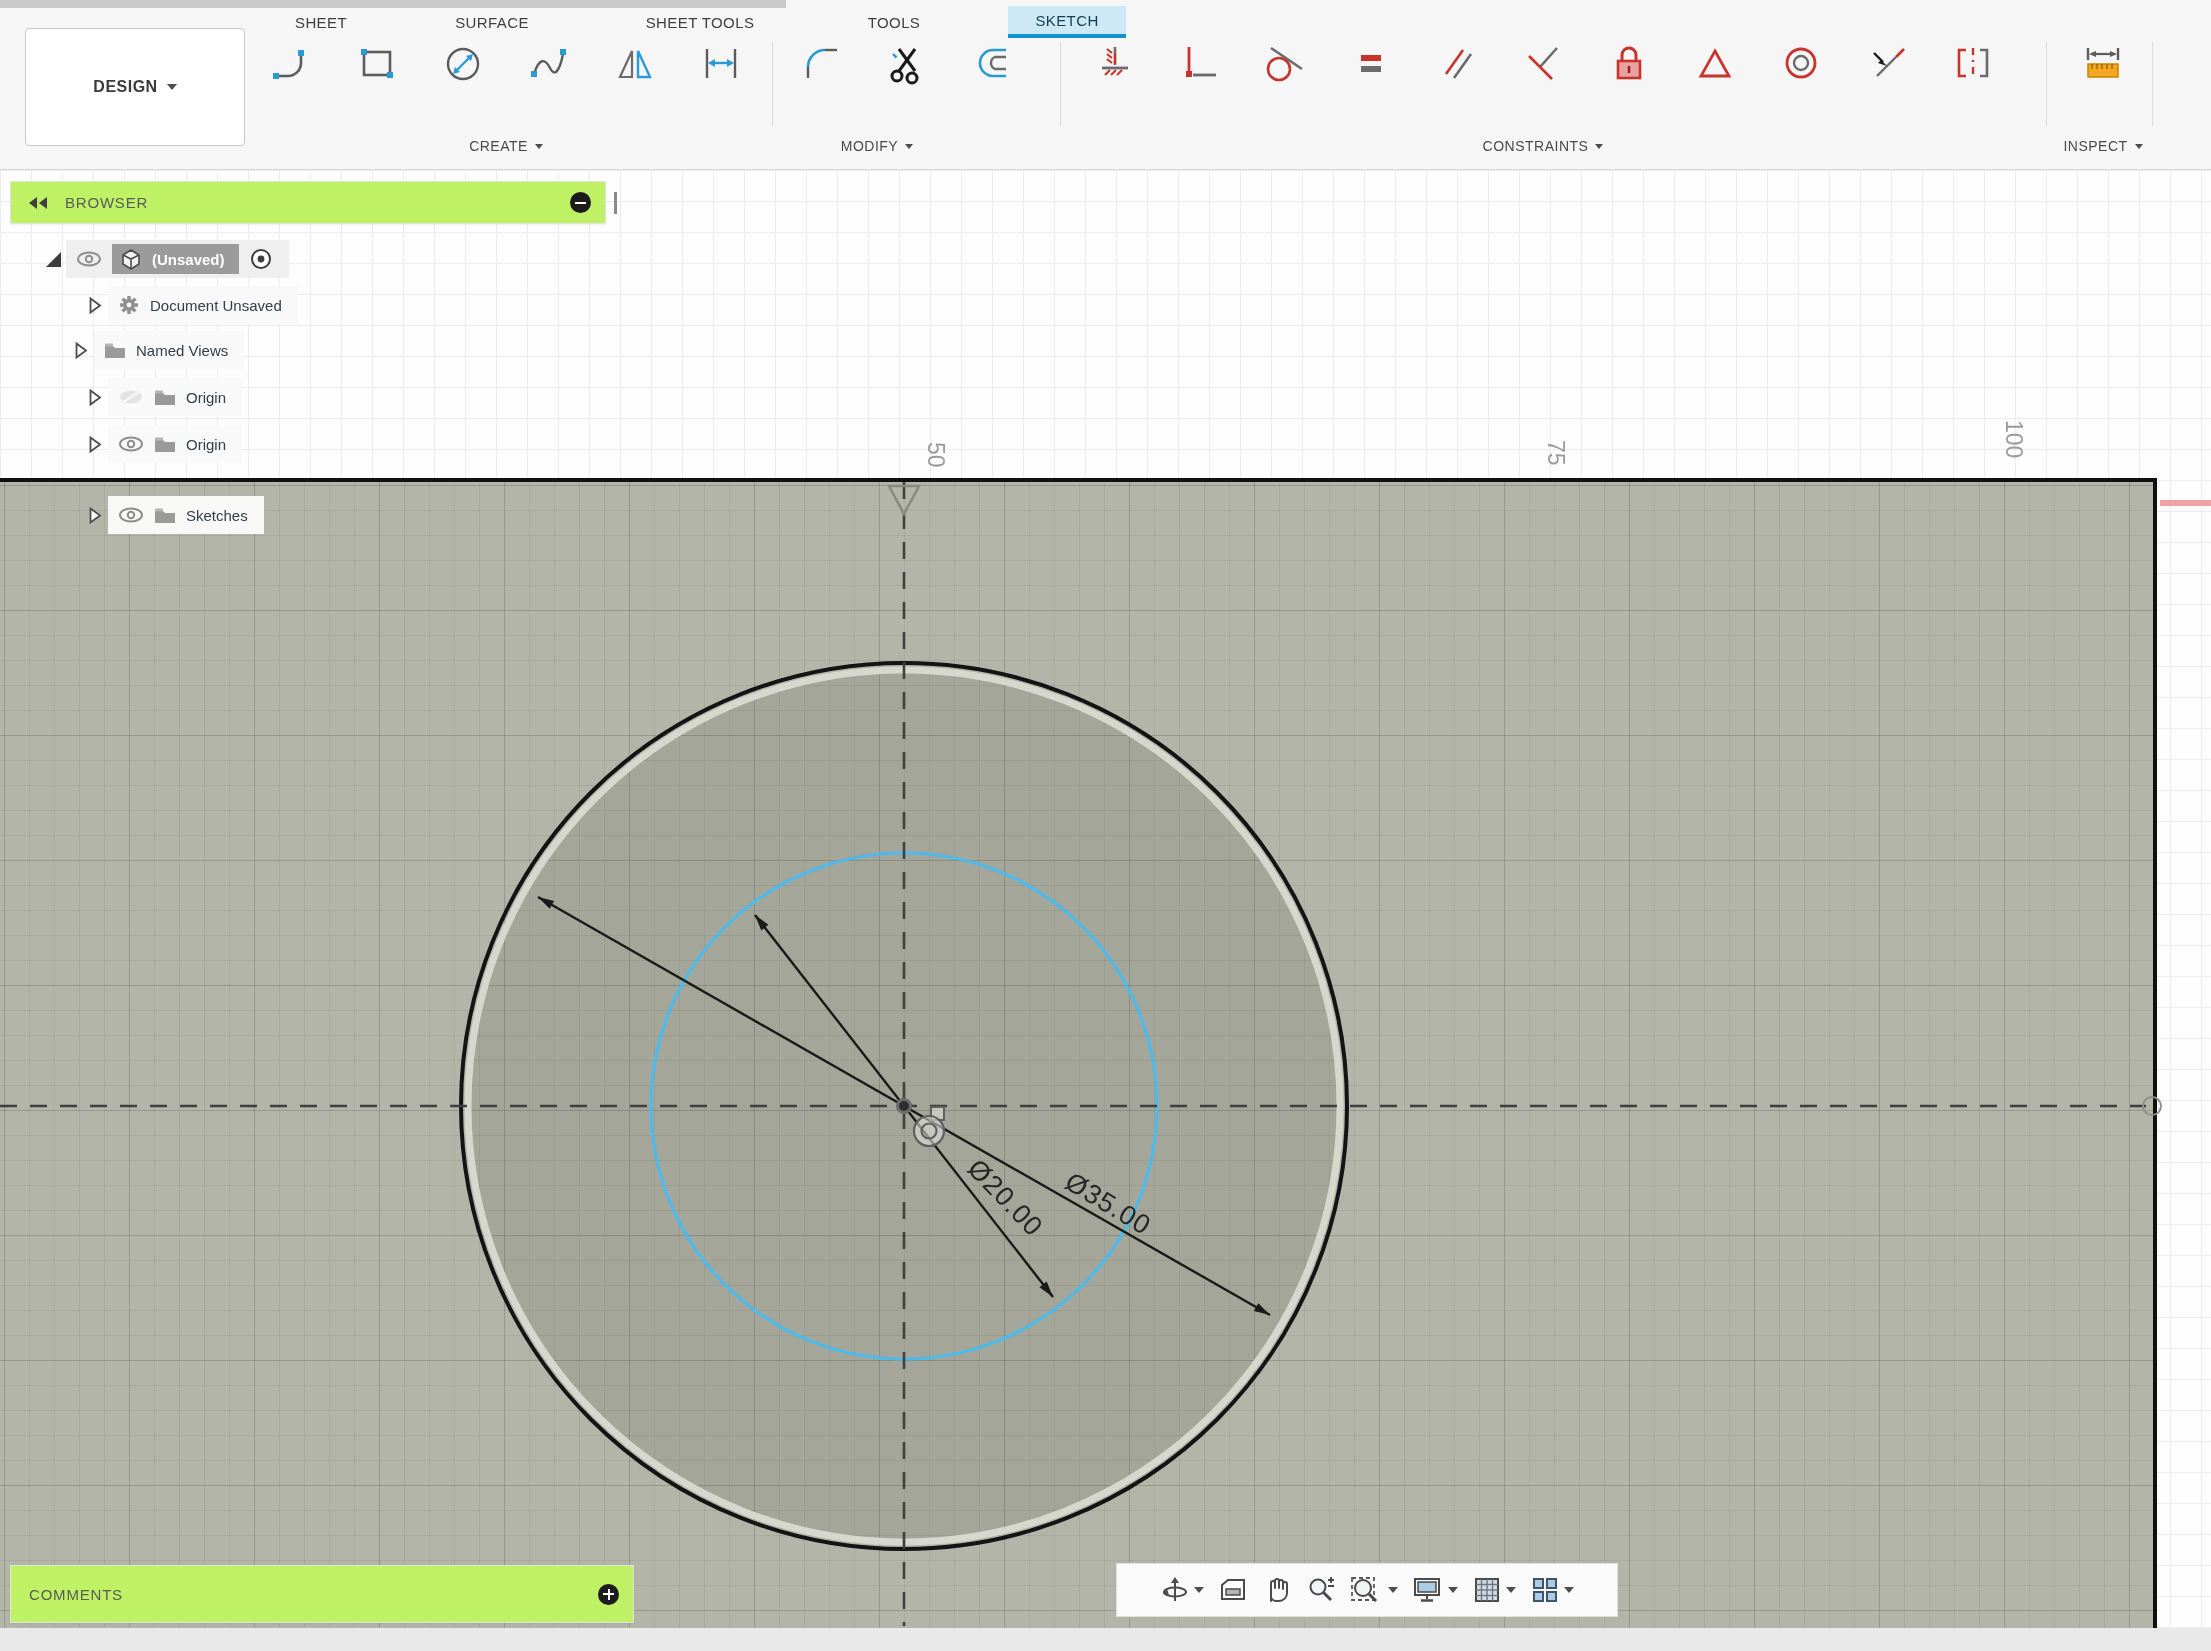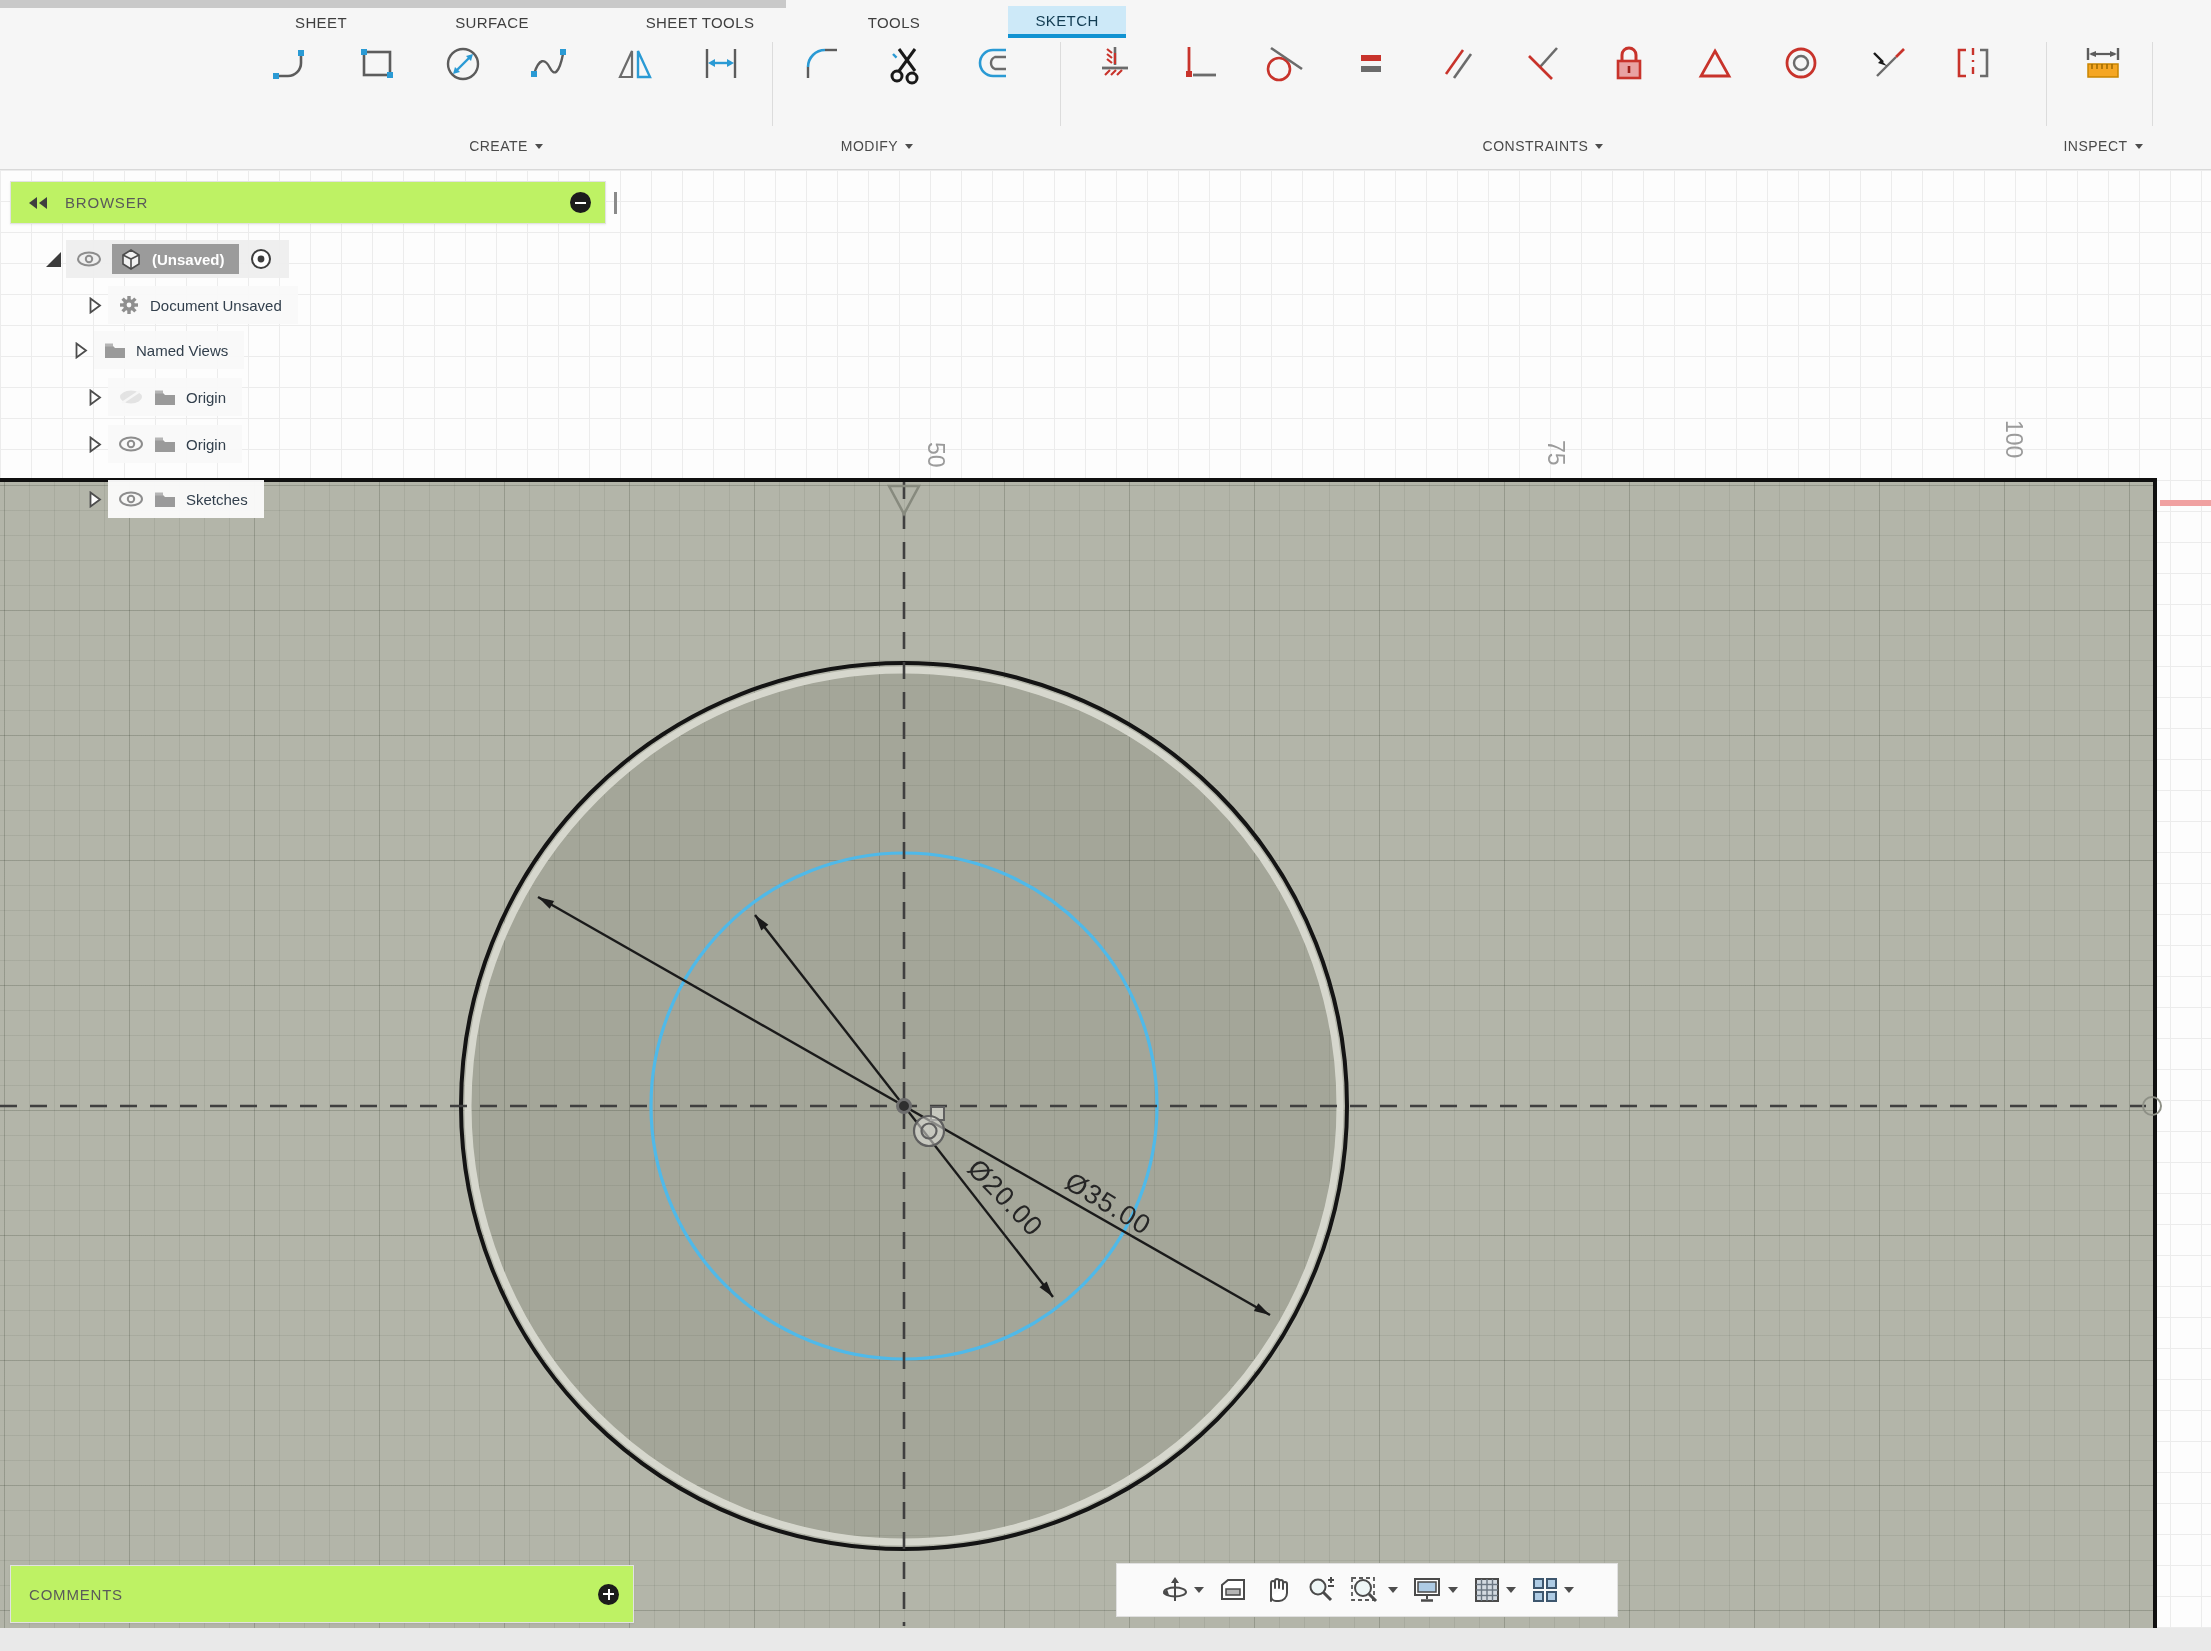--- a/index.html
+++ b/index.html
@@ -125,20 +125,24 @@
 
     <text class="ruler-label" transform="translate(928,442) rotate(90)">50</text>
     <text class="ruler-label" transform="translate(1548,440) rotate(90)">75</text>
     <text class="ruler-label" transform="translate(2006,420) rotate(90)">100</text>
 
     <rect x="2160" y="500" width="51" height="6" fill="#f0a1a1"></rect>
   </svg>
 
   <div class="titlebar-strip"></div>
   <div class="ribbon">
+    <div class="design-btn">
+      <span>DESIGN</span>
+      <i class="caret-down"></i>
+    </div>
 
     <div class="tab" style="left:275px; width:92px;">
         <span>SHEET</span>
       </div>
     <div class="tab" style="left:428px; width:128px;">
         <span>SURFACE</span>
       </div>
     <div class="tab" style="left:612px; width:176px;">
         <span>SHEET TOOLS</span>
       </div>
@@ -448,21 +452,21 @@
             <circle cx="13" cy="8" r="3.2" fill="none" stroke="#8d8d8d" stroke-width="2"></circle>
           </svg>
         <svg width="22" height="17">
             <path d="M1 4 h8 l2 2 h10 v10 h-20 z" fill="#9a9a9a"></path>
             <rect x="1" y="1.5" width="8" height="3" fill="#b5b5b5"></rect>
           </svg>
         <span class="tree-label">Origin</span>
       </div>
     </div>
 
-    <div class="tree-row" style="left:82px; top:480px;">
+    <div class="tree-row" style="left:82px; top:496px;">
       <span class="tw">
           <svg width="13" height="17">
             <path d="M1.5 1.5 L11 8.5 L1.5 15.5 Z" fill="#fdfdfd" stroke="#4d4d4d" stroke-width="1.8"></path>
           </svg>
         </span>
       <div class="row-body" style="background:rgba(250,250,250,.97);">
         <svg width="26" height="16">
             <ellipse cx="13" cy="8" rx="11" ry="6.5" fill="none" stroke="#8d8d8d" stroke-width="2"></ellipse>
             <circle cx="13" cy="8" r="3.2" fill="none" stroke="#8d8d8d" stroke-width="2"></circle>
           </svg>

